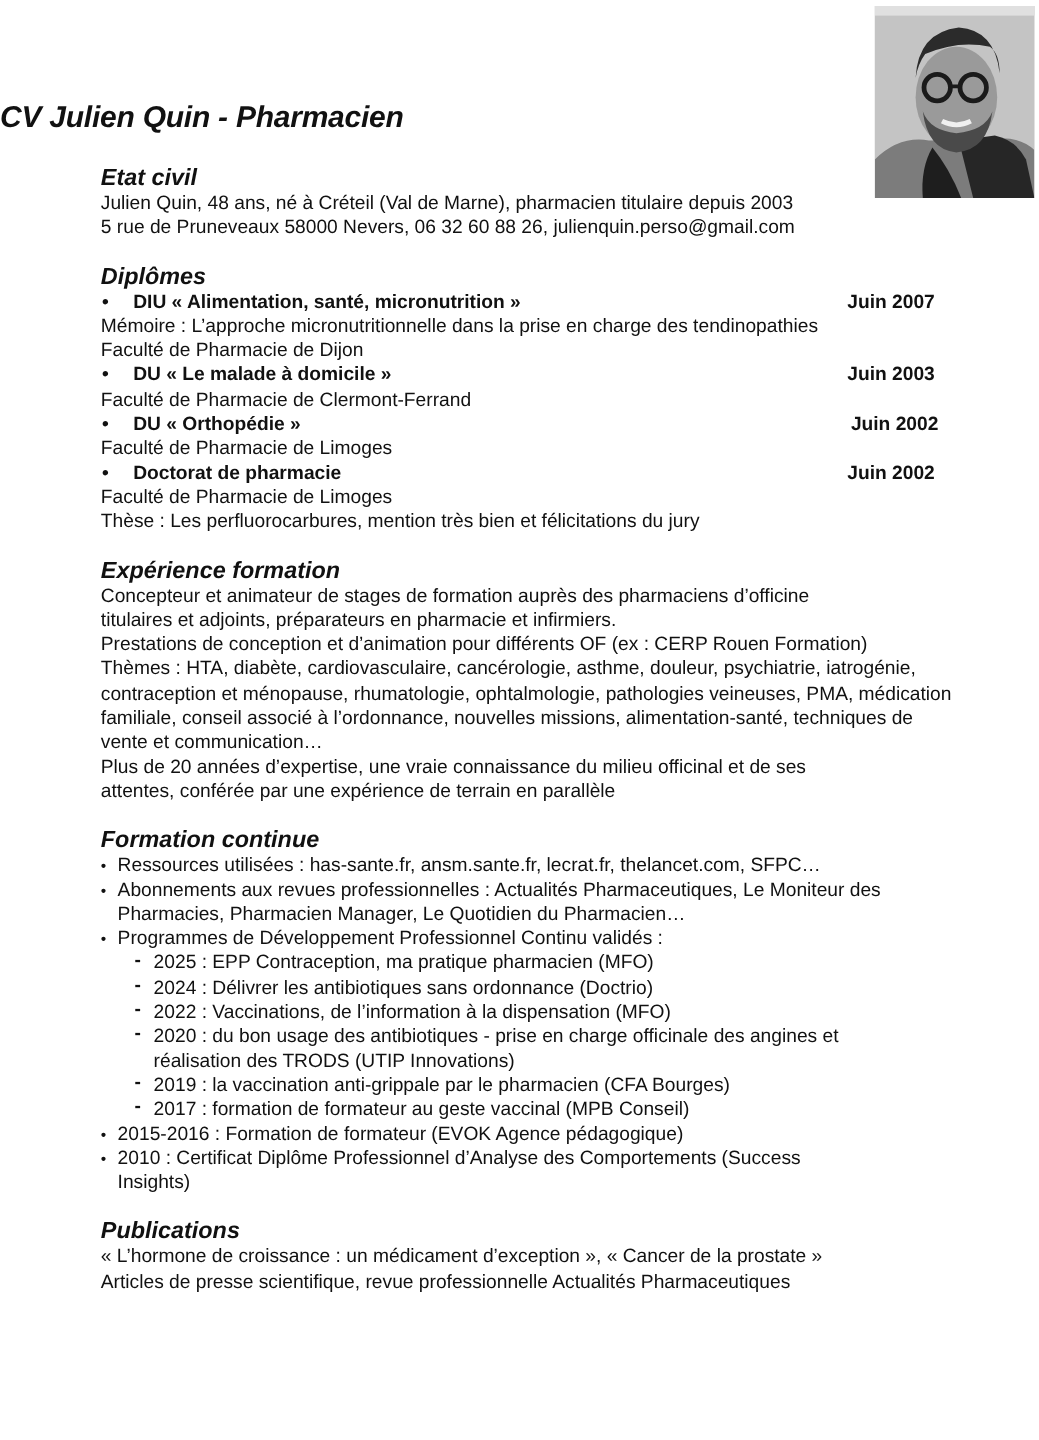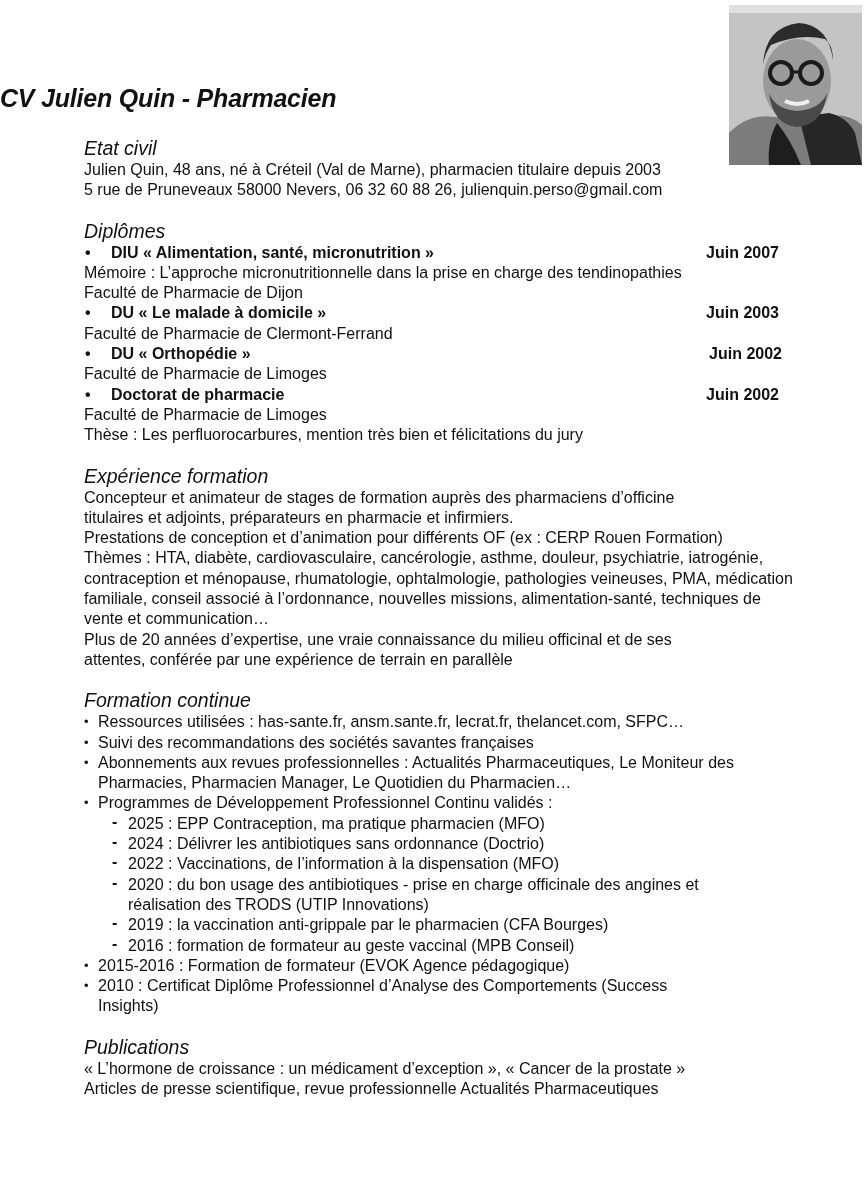--- a/index.html
+++ b/index.html
@@ -9,21 +9,21 @@
   }
   .photo {
     position: absolute; left: 729px; top: 5px; width: 133px; height: 160px;
     background: #b9b9b9; overflow: hidden;
   }
   .title {
     position: absolute; left: 0; width: 866px; top: 84px; text-align: left;
     font-size: 25px; font-weight: bold; font-style: italic; letter-spacing: -0.2px;
   }
   .content { position: absolute; left: 84px; top: 136px; width: 720px; font-size: 16px; line-height: 20.3px; }
-  .h { font-size: 19.5px; font-weight: normal; font-style: italic; line-height: 24px; margin-top: 0; }
+  .h { font-size: 19.5px; font-weight: bold; font-style: italic; line-height: 24px; margin-top: 0; }
   .sec { margin-bottom: 18px; }
   .line { white-space: nowrap; }
   .wrap { white-space: normal; }
   .dip { display: flex; justify-content: space-between; font-weight: bold; width: 695px; }
   .dip .lbl { display: flex; }
   .dip .bul { width: 26px; font-weight: bold; padding-left: 1px; }
   .dip.shift .date { margin-right: -3px; }
   ul.fc { list-style: none; margin: 0; padding: 0; }
   ul.fc > li { position: relative; padding-left: 14px; }
   ul.fc > li::before { content: "•"; position: absolute; left: 0; top: 0; font-size: 13px; }
@@ -109,31 +109,30 @@
     <div class="wrap" style="width:650px">Concepteur et animateur de stages de formation auprès des pharmaciens d’officine titulaires et adjoints, préparateurs en pharmacie et infirmiers.</div>
     <div class="line">Prestations de conception et d’animation pour différents OF (ex : CERP Rouen Formation)</div>
     <div class="wrap" style="width:712px">Thèmes : HTA, diabète, cardiovasculaire, cancérologie, asthme, douleur, psychiatrie, iatrogénie, contraception et ménopause, rhumatologie, ophtalmologie, pathologies veineuses, PMA, médication familiale, conseil associé à l’ordonnance, nouvelles missions, alimentation-santé, techniques de vente et communication…</div>
     <div class="wrap" style="width:650px">Plus de 20 années d’expertise, une vraie connaissance du milieu officinal et de ses attentes, conférée par une expérience de terrain en parallèle</div>
   </div>
 
   <div class="sec">
     <div class="h">Formation continue</div>
     <ul class="fc">
       <li>Ressources utilisées : has-sante.fr, ansm.sante.fr, lecrat.fr, thelancet.com, SFPC…</li>
-      <li>Suivi des recommandations des sociétés savantes françaises</li>
       <li style="width:665px">Abonnements aux revues professionnelles : Actualités Pharmaceutiques, Le Moniteur des Pharmacies, Pharmacien Manager, Le Quotidien du Pharmacien…</li>
       <li>
         <span>Programmes de Développement Professionnel Continu validés :</span>
         <ul class="sub">
           <li><span class="dash">-</span><span style="padding-left:10px">2025 : EPP Contraception, ma pratique pharmacien (MFO)</span></li>
           <li><span class="dash">-</span><span style="padding-left:10px">2024 : Délivrer les antibiotiques sans ordonnance (Doctrio)</span></li>
           <li><span class="dash">-</span><span style="padding-left:10px">2022 : Vaccinations, de l’information à la dispensation (MFO)</span></li>
           <li style="padding-left:10px;width:645px"><span class="dash" style="left:-6px">-</span><span>2020 : du bon usage des antibiotiques - prise en charge officinale des angines et réalisation des TRODS (UTIP Innovations)</span></li>
           <li><span class="dash">-</span><span style="padding-left:10px">2019 : la vaccination anti-grippale par le pharmacien (CFA Bourges)</span></li>
-          <li><span class="dash">-</span><span style="padding-left:10px">2016 : formation de formateur au geste vaccinal (MPB Conseil)</span></li>
+          <li><span class="dash">-</span><span style="padding-left:10px">2017 : formation de formateur au geste vaccinal (MPB Conseil)</span></li>
         </ul>
       </li>
       <li>2015-2016 : Formation de formateur (EVOK Agence pédagogique)</li>
       <li style="width:625px">2010 : Certificat Diplôme Professionnel d’Analyse des Comportements (Success Insights)</li>
     </ul>
   </div>
 
   <div class="sec">
     <div class="h">Publications</div>
     <div class="line">« L’hormone de croissance : un médicament d’exception », « Cancer de la prostate »</div>

